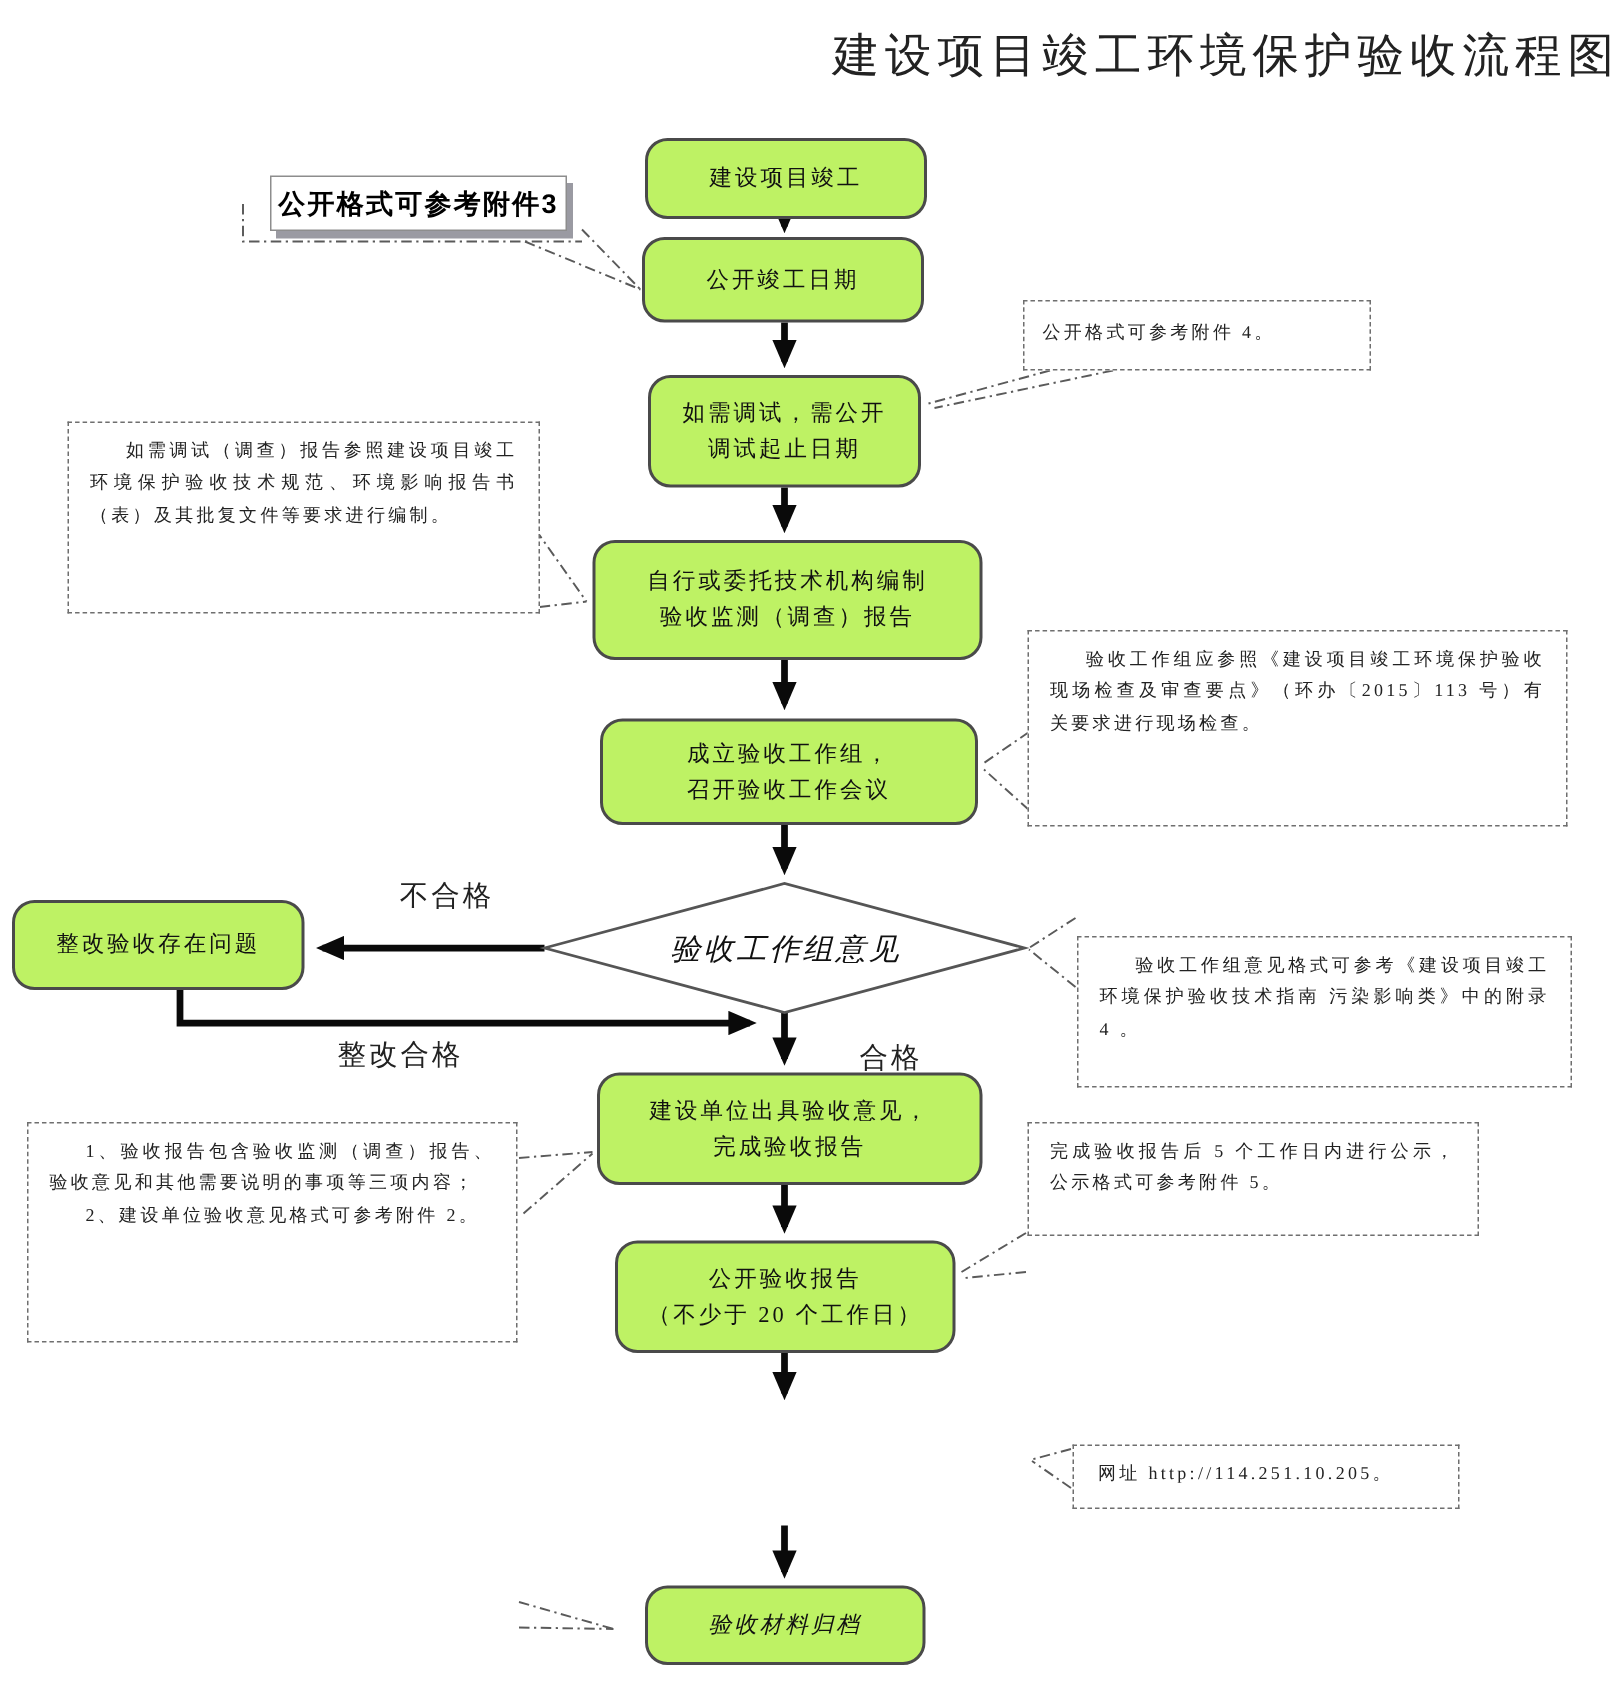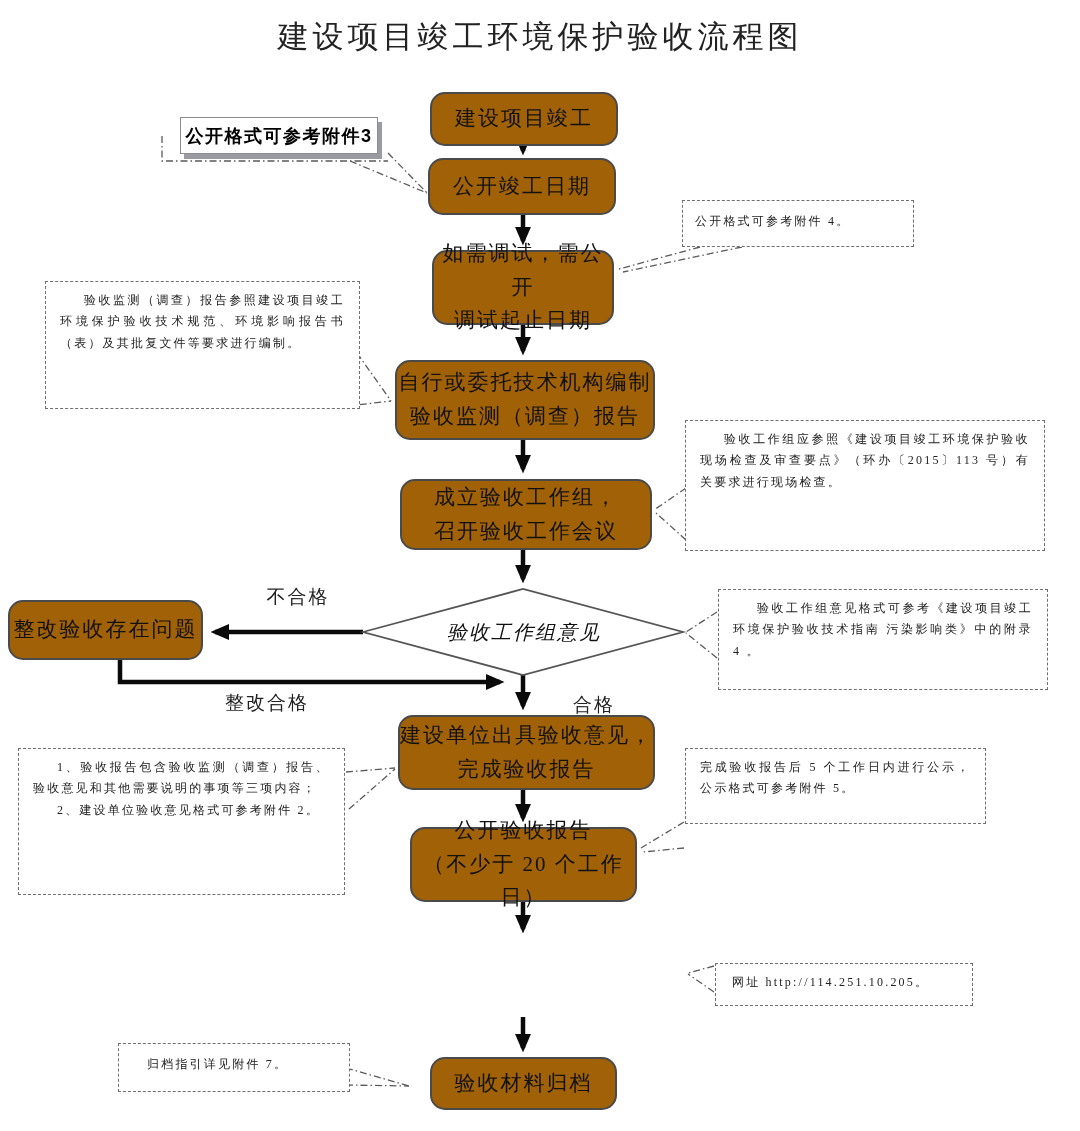--- a/index.html
+++ b/index.html
@@ -1,23 +1,23 @@
 <!DOCTYPE html>
 <html><head>
 <meta charset="utf-8">
 <style>
   html,body{margin:0;padding:0;background:#ffffff;}
   body{font-family:"Liberation Serif","DejaVu Serif",serif;color:#1c1c1c;}
   .canvas{position:relative;width:1080px;height:1131px;background:#fff;overflow:hidden;}
-  .title{position:absolute;left:0;top:16px;width:1080px;text-align:center;
+  .title{position:absolute;left:0;top:16px;width:1080px;text-align:right;
          font-size:31px;letter-spacing:4px;color:#222;}
   svg.lines{position:absolute;left:0;top:0;width:1080px;height:1131px;}
   .fnode{position:absolute;box-sizing:border-box;border:2px solid #4a4a4a;border-radius:15px;
-         background:#a16207;display:flex;align-items:center;justify-content:center;text-align:center;
-         font-size:21px;line-height:1.6;letter-spacing:2px;white-space:pre-line;color:#111;}
+         background:#bef264;display:flex;align-items:center;justify-content:center;text-align:center;
+         font-size:15px;line-height:1.6;letter-spacing:2px;white-space:pre-line;color:#111;}
   .dtext{position:absolute;display:flex;align-items:center;justify-content:center;text-align:center;
          font-size:20px;letter-spacing:2px;color:#111;font-style:italic;}
   .co{position:absolute;box-sizing:border-box;border:1.6px dashed #6f6f6f;background:#fff;
       font-size:12px;line-height:1.78;letter-spacing:2.2px;text-align:justify;
       padding:8px 14px;color:#222;}
   .co.indent{text-indent:2em;}
   .co.single{white-space:nowrap;text-align:left;}
   .co p{margin:0;text-indent:2em;}
   .bluebtn{position:absolute;box-sizing:border-box;background:#fff;border:1.5px solid #8d8d8d;
            box-shadow:4px 5px 0 #9a9aa2;display:flex;align-items:center;justify-content:center;
@@ -84,41 +84,40 @@
 调试起止日期</div>
   <div class="fnode" style="left:395px;top:360px;width:260px;height:80px;">自行或委托技术机构编制
 验收监测（调查）报告</div>
   <div class="fnode" style="left:400px;top:479px;width:252px;height:71px;">成立验收工作组，
 召开验收工作会议</div>
   <div class="dtext" style="left:418px;top:616px;width:212px;height:32px;">验收工作组意见</div>
   <div class="fnode" style="left:398px;top:715px;width:257px;height:75px;">建设单位出具验收意见，
 完成验收报告</div>
   <div class="fnode" style="left:410px;top:827px;width:227px;height:75px;">公开验收报告
 （不少于 20 个工作日）</div>
-  <div class="fnode" style="left:430px;top:1057px;width:187px;height:53px;">验收材料归档</div>
+  <div class="fnode" style="left:430px;top:1057px;width:187px;height:53px;font-style:italic;">验收材料归档</div>
   <div class="fnode" style="left:8px;top:600px;width:195px;height:60px;">整改验收存在问题</div>
 
   <div class="elabel" style="left:266px;top:584px;width:64px;">不合格</div>
   <div class="elabel" style="left:568px;top:666px;width:52px;margin-top:26px;">合格</div>
   <div class="elabel" style="left:220px;top:690px;width:94px;">整改合格</div>
 
   <div class="bluebtn" style="left:180px;top:117px;width:198px;height:37px;">公开格式可参考附件3</div>
 
   <div class="co single" style="left:682px;top:200px;width:232px;height:47px;padding:10px 12px;">公开格式可参考附件 4。</div>
 
-  <div class="co indent" style="left:45px;top:281px;width:315px;height:128px;">验收监测（调查）报告参照建设项目竣工环境保护验收技术规范、环境影响报告书（表）及其批复文件等要求进行编制。</div>
+  <div class="co indent" style="left:45px;top:281px;width:315px;height:128px;">如需调试（调查）报告参照建设项目竣工环境保护验收技术规范、环境影响报告书（表）及其批复文件等要求进行编制。</div>
 
   <div class="co indent" style="left:685px;top:420px;width:360px;height:131px;">验收工作组应参照《建设项目竣工环境保护验收现场检查及审查要点》（环办〔2015〕113 号）有关要求进行现场检查。</div>
 
-  <div class="co indent" style="left:718px;top:589px;width:330px;height:101px;">验收工作组意见格式可参考《建设项目竣工环境保护验收技术指南 污染影响类》中的附录 4 。</div>
+  <div class="co indent" style="left:718px;top:624px;width:330px;height:101px;">验收工作组意见格式可参考《建设项目竣工环境保护验收技术指南 污染影响类》中的附录 4 。</div>
 
   <div class="co" style="left:18px;top:748px;width:327px;height:147px;">
     <p>1、验收报告包含验收监测（调查）报告、验收意见和其他需要说明的事项等三项内容；</p>
     <p>2、建设单位验收意见格式可参考附件 2。</p>
   </div>
 
   <div class="co" style="left:685px;top:748px;width:301px;height:76px;">完成验收报告后 5 个工作日内进行公示，公示格式可参考附件 5。</div>
 
   <div class="co single" style="left:715px;top:963px;width:258px;height:43px;padding:8px 16px;">网址 http://114.251.10.205。</div>
 
-  <div class="co single" style="left:118px;top:1043px;width:232px;height:49px;padding:10px 28px;">归档指引详见附件 7。</div>
 
 </div>
 
 </body></html>

